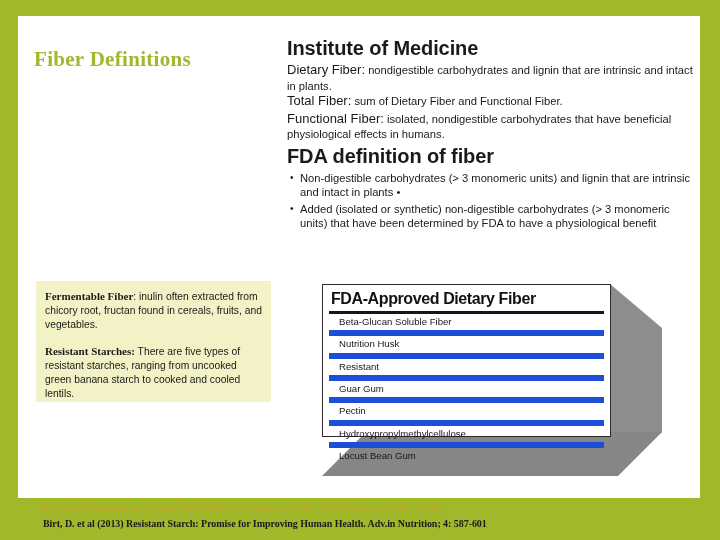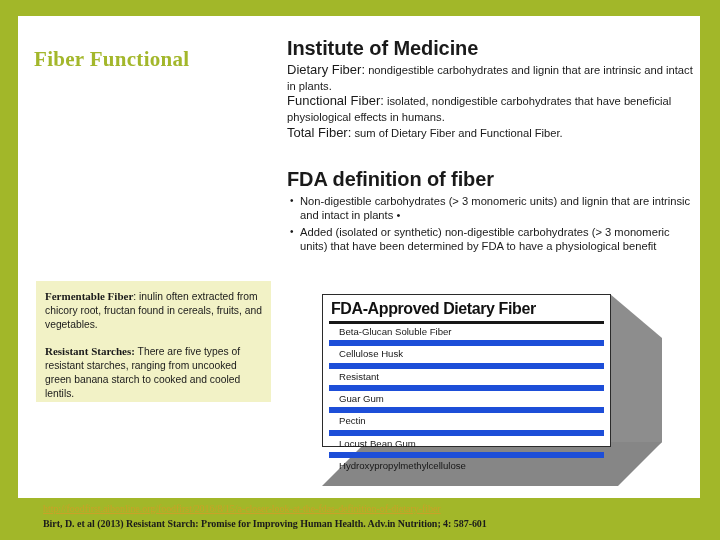--- a/index.html
+++ b/index.html
@@ -69,21 +69,21 @@
     color: #1a1a1a;
     line-height: 1.28;
     margin-bottom: 0.5px;
     text-indent: 0;
   }
   .def-term {
     font-size: 13px;
   }
 
   #fda-head {
-    margin-top: 25px;
+    margin-top: 2px;
   }
 
   .bullet-row {
     display: flex;
     font-size: 11.2px;
     color: #1a1a1a;
     line-height: 1.3;
     margin-top: 2px;
   }
   .bullet-dot {
@@ -114,21 +114,21 @@
     font-weight: bold;
     font-size: 11px;
   }
   .callout-para { margin-bottom: 11px; }
   .callout-para:last-child { margin-bottom: 0; }
 
   
   #table-wrap {
     position: absolute;
     left: 322px;
-    top: 294px;
+    top: 284px;
     width: 340px;
     height: 192px;
   }
 
   
   #shadow-right {
     position: absolute;
     left: 288px;
     top: 0px;
     width: 52px;
@@ -207,31 +207,31 @@
     white-space: nowrap;
   }
 </style>
 </head>
 <body>
 
 <div id="slide">
 
   <div id="canvas"></div>
 
-  <div id="title">Fiber Functional</div>
+  <div id="title">Fiber Definitions</div>
 
   <div id="body-col">
 
     <div class="section-head">Institute of Medicine</div>
 
     <div class="def-line"><span class="def-term">Dietary Fiber:</span><span> nondigestible carbohydrates and lignin that are intrinsic and intact in plants.</span></div>
 
+    <div class="def-line"><span class="def-term">Total Fiber:</span><span> sum of Dietary Fiber and Functional Fiber.</span></div>
+
     <div class="def-line"><span class="def-term">Functional Fiber:</span><span> isolated, nondigestible carbohydrates that have beneficial physiological effects in humans.</span></div>
-
-    <div class="def-line"><span class="def-term">Total Fiber:</span><span> sum of Dietary Fiber and Functional Fiber.</span></div>
 
     <div class="section-head" id="fda-head">FDA definition of fiber</div>
 
     <div class="bullet-row">
       <span class="bullet-dot">•</span>
       <span class="bullet-text">Non-digestible carbohydrates (&gt; 3 monomeric units) and lignin that are intrinsic and intact in plants •</span>
     </div>
 
     <div class="bullet-row">
       <span class="bullet-dot">•</span>
@@ -245,26 +245,26 @@
     <div class="callout-para"><span class="callout-term">Resistant Starches:</span><span> There are five types of resistant starches, ranging from uncooked green banana starch to cooked and cooled lentils.</span></div>
   </div>
 
   <div id="table-wrap">
     <div id="shadow-right"></div>
     <div id="shadow-bottom"></div>
 
     <div id="fda-table">
       <div id="fda-table-title">FDA-Approved Dietary Fiber</div>
       <div class="fda-row">Beta-Glucan Soluble Fiber</div>
-      <div class="fda-row">Cellulose Husk</div>
+      <div class="fda-row">Nutrition Husk</div>
       <div class="fda-row">Resistant</div>
       <div class="fda-row">Guar Gum</div>
       <div class="fda-row">Pectin</div>
+      <div class="fda-row">Hydroxypropylmethylcellulose</div>
       <div class="fda-row">Locust Bean Gum</div>
-      <div class="fda-row">Hydroxypropylmethylcellulose</div>
     </div>
   </div>
 
   <div id="footer">
     <a id="footer-link" href="#">http://foodfirst.aibonline.org/foodfirst/2016/8/15/a-closer-look-at-the-fdas-definition-of-dietary-fiber</a>
     <span id="footer-citation">Birt, D. et al (2013) Resistant Starch: Promise for Improving Human Health. Adv.in Nutrition; 4: 587-601</span>
   </div>
 
 </div>
 

